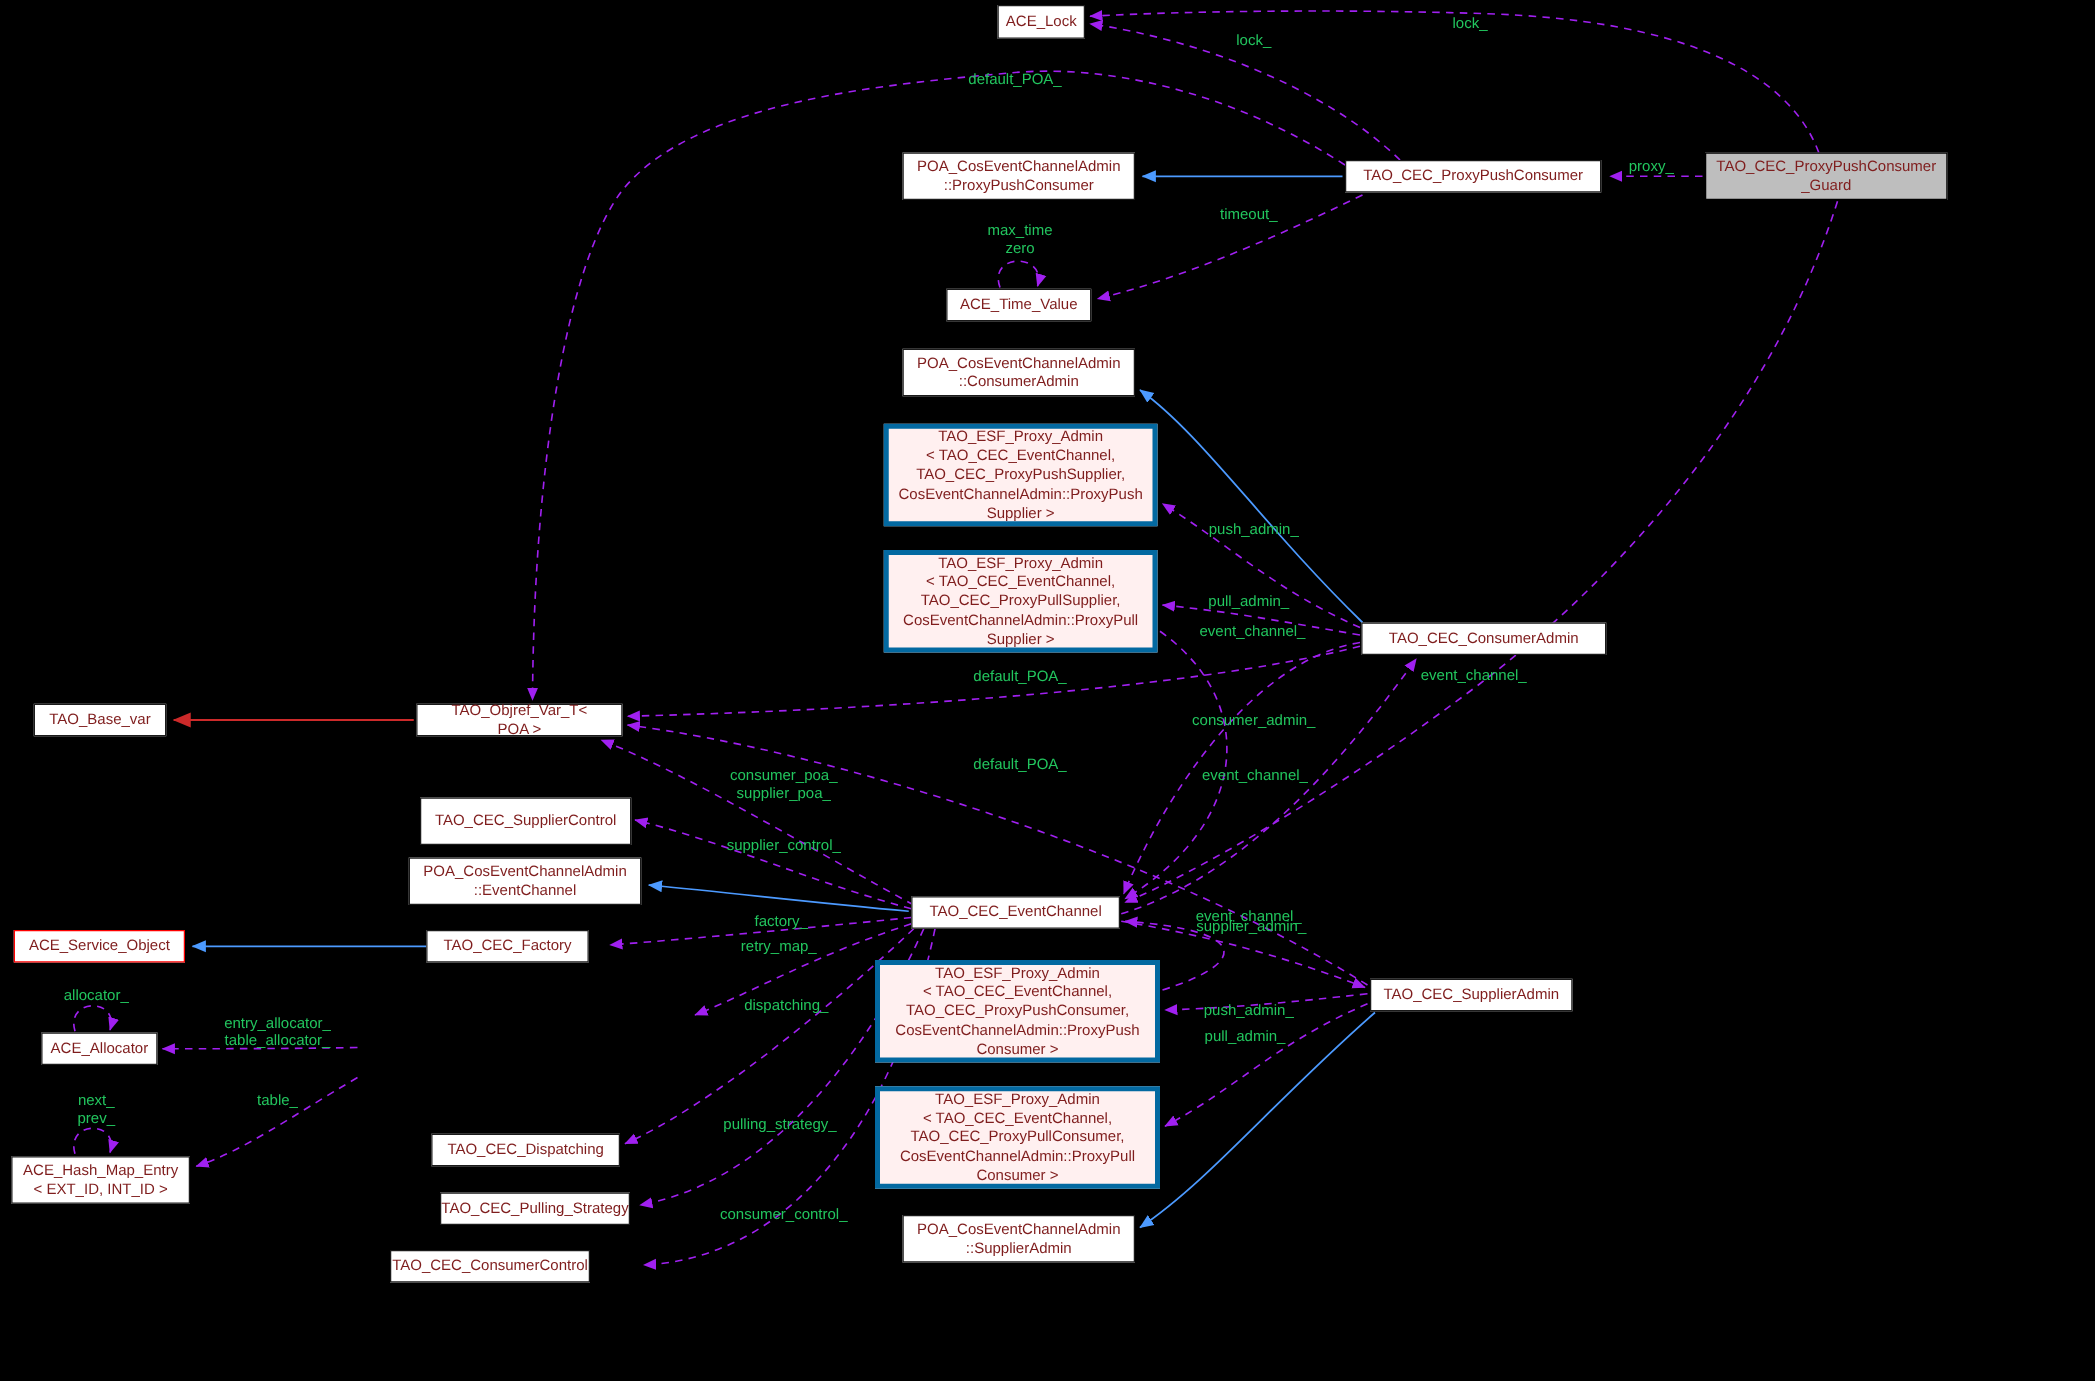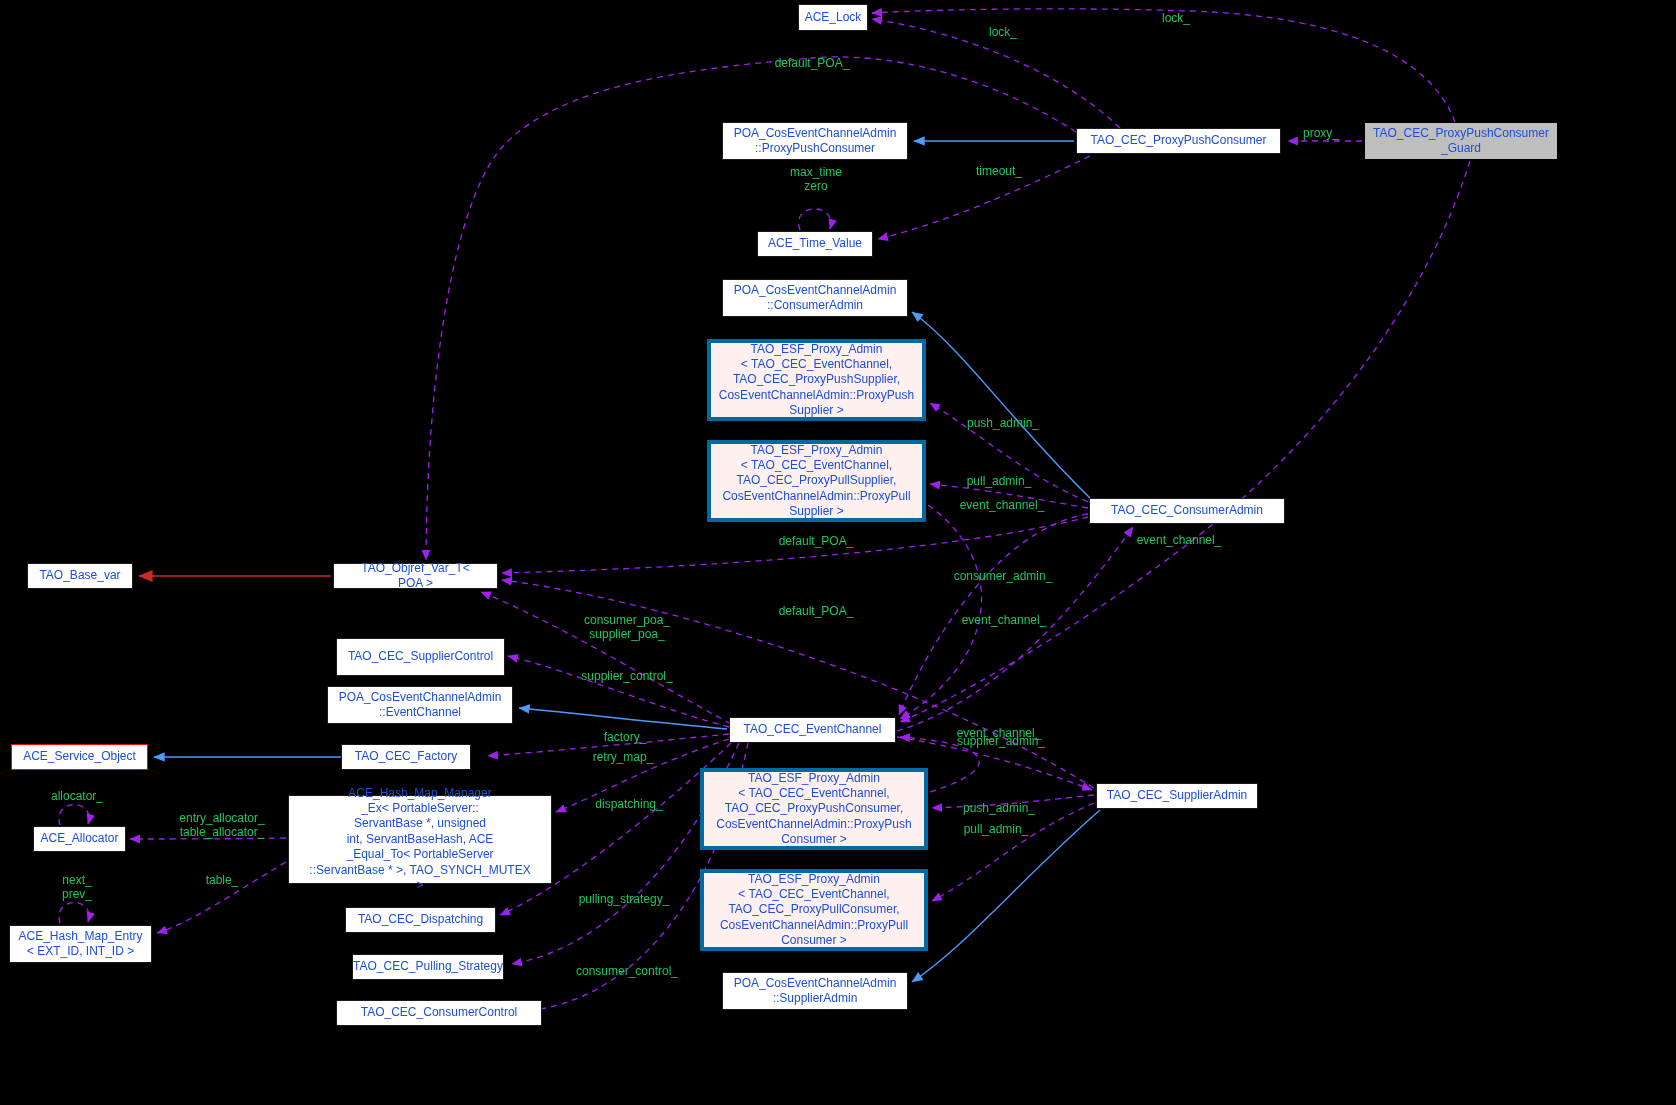--- a/index.html
+++ b/index.html
@@ -3,21 +3,21 @@
 <meta charset="utf-8">
 <style>
   html,body{margin:0;padding:0;background:#000;}
   .canvas{
     position:relative;width:1676px;height:1105px;background:#000;
     font-family:"Liberation Sans",sans-serif;overflow:hidden;
   }
   svg.edges{position:absolute;left:0;top:0;width:1676px;height:1105px;}
   .node{
     position:absolute;display:flex;align-items:center;justify-content:center;
-    text-align:center;background:#ffffff;border:1px solid #1a1a1a;color:#1d4ed8;
+    text-align:center;background:#ffffff;border:1px solid #1a1a1a;color:#7f1d1d;
     font-size:12px;line-height:1.28;white-space:pre-line;box-sizing:border-box;
     padding:1px 17px;cursor:pointer;
   }
   .node.template{background:#fff0f0;border:4px solid #0369a1;}
   .node.highlight{background:#bebebe;border:1px solid #000;}
   .node.redborder{border:1px solid #ff0000;}
   .elabel{
     position:absolute;transform:translate(-50%,-50%);color:#22c55e;
     font-size:12px;line-height:1.15;text-align:center;white-space:pre-line;
   }
@@ -110,51 +110,45 @@
   <div class="node" style="left:1089px;top:498px;width:196px;height:26px">TAO_CEC_ConsumerAdmin</div>
   <div class="node" style="left:27px;top:563px;width:106px;height:26px">TAO_Base_var</div>
   <div class="node" style="left:333px;top:563px;width:165px;height:26px">TAO_Objref_Var_T&lt; POA &gt;</div>
   <div class="node" style="left:336px;top:638px;width:169px;height:38px">TAO_CEC_SupplierControl</div>
   <div class="node" style="left:327px;top:686px;width:186px;height:38px">POA_CosEventChannelAdmin
 ::EventChannel</div>
   <div class="node" style="left:729px;top:717px;width:167px;height:26px">TAO_CEC_EventChannel</div>
   <div class="node redborder" style="left:11px;top:744px;width:137px;height:26px">ACE_Service_Object</div>
   <div class="node" style="left:341px;top:744px;width:130px;height:26px">TAO_CEC_Factory</div>
   <div class="node" style="left:33px;top:826px;width:93px;height:26px">ACE_Allocator</div>
-  <div class="node" style="left:288px;top:795px;width:264px;height:89px">ACE_Hash_Map_Manager
-_Ex&lt; PortableServer::
-ServantBase *, unsigned
- int, ServantBaseHash, ACE
-_Equal_To&lt; PortableServer
-::ServantBase * &gt;, TAO_SYNCH_MUTEX &gt;</div>
   <div class="node template" style="left:700px;top:768px;width:228px;height:82px">TAO_ESF_Proxy_Admin
 &lt; TAO_CEC_EventChannel,
  TAO_CEC_ProxyPushConsumer,
  CosEventChannelAdmin::ProxyPush
 Consumer &gt;</div>
   <div class="node" style="left:1096px;top:783px;width:162px;height:26px">TAO_CEC_SupplierAdmin</div>
   <div class="node template" style="left:700px;top:869px;width:228px;height:82px">TAO_ESF_Proxy_Admin
 &lt; TAO_CEC_EventChannel,
  TAO_CEC_ProxyPullConsumer,
  CosEventChannelAdmin::ProxyPull
 Consumer &gt;</div>
   <div class="node" style="left:9px;top:925px;width:143px;height:38px">ACE_Hash_Map_Entry
 &lt; EXT_ID, INT_ID &gt;</div>
   <div class="node" style="left:345px;top:907px;width:151px;height:26px">TAO_CEC_Dispatching</div>
   <div class="node" style="left:352px;top:954px;width:152px;height:26px">TAO_CEC_Pulling_Strategy</div>
   <div class="node" style="left:722px;top:972px;width:186px;height:38px">POA_CosEventChannelAdmin
 ::SupplierAdmin</div>
-  <div class="node" style="left:336px;top:1000px;width:206px;height:26px">TAO_CEC_ConsumerControl</div>
+  <div class="node" style="left:312px;top:1000px;width:160px;height:26px">TAO_CEC_ConsumerControl</div>
 
   <div class="elabel" style="left:1176px;top:19px">lock_</div>
   <div class="elabel" style="left:1003px;top:33px">lock_</div>
   <div class="elabel" style="left:812px;top:64px">default_POA_</div>
   <div class="elabel" style="left:1321px;top:134px">proxy_</div>
   <div class="elabel" style="left:999px;top:172px">timeout_</div>
-  <div class="elabel" style="left:816px;top:180px">max_time
+  <div class="elabel" style="left:816px;top:192px">max_time
 zero</div>
   <div class="elabel" style="left:1003px;top:424px">push_admin_</div>
   <div class="elabel" style="left:999px;top:482px">pull_admin_</div>
   <div class="elabel" style="left:1002px;top:506px">event_channel_</div>
   <div class="elabel" style="left:1179px;top:541px">event_channel_</div>
   <div class="elabel" style="left:816px;top:542px">default_POA_</div>
   <div class="elabel" style="left:1003px;top:577px">consumer_admin_</div>
   <div class="elabel" style="left:816px;top:612px">default_POA_</div>
   <div class="elabel" style="left:1004px;top:621px">event_channel_</div>
   <div class="elabel" style="left:627px;top:628px">consumer_poa_

